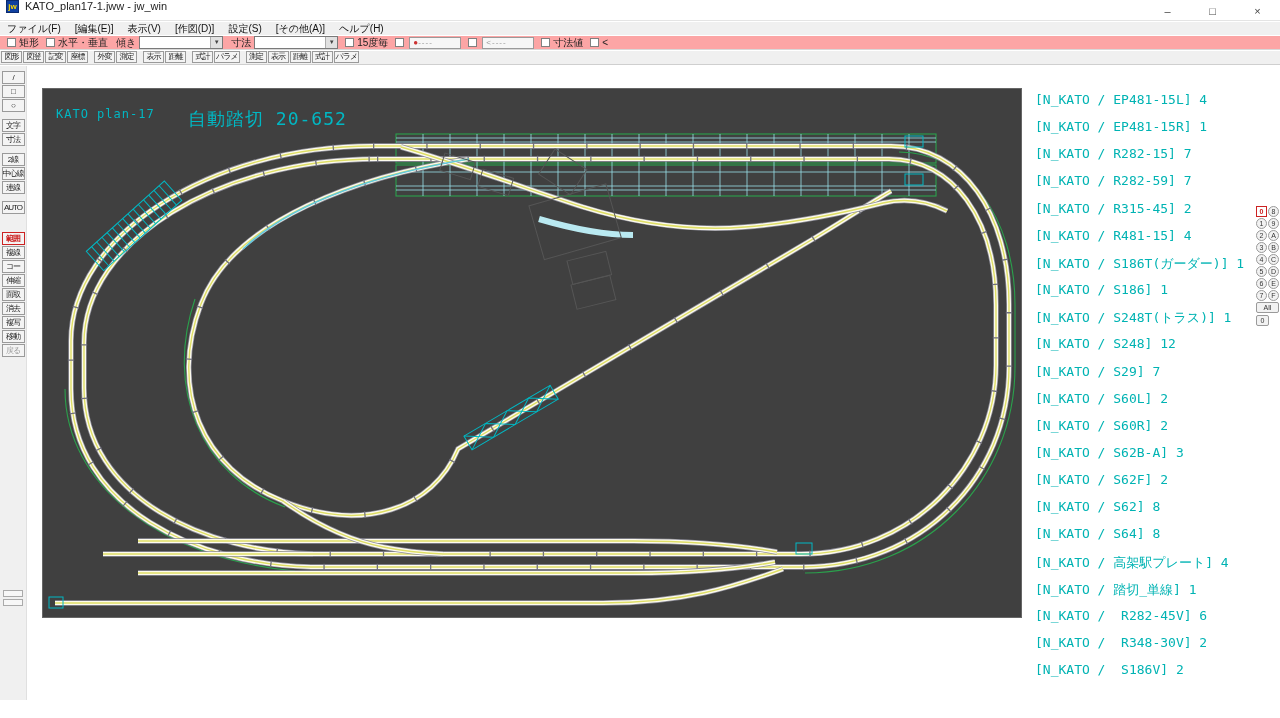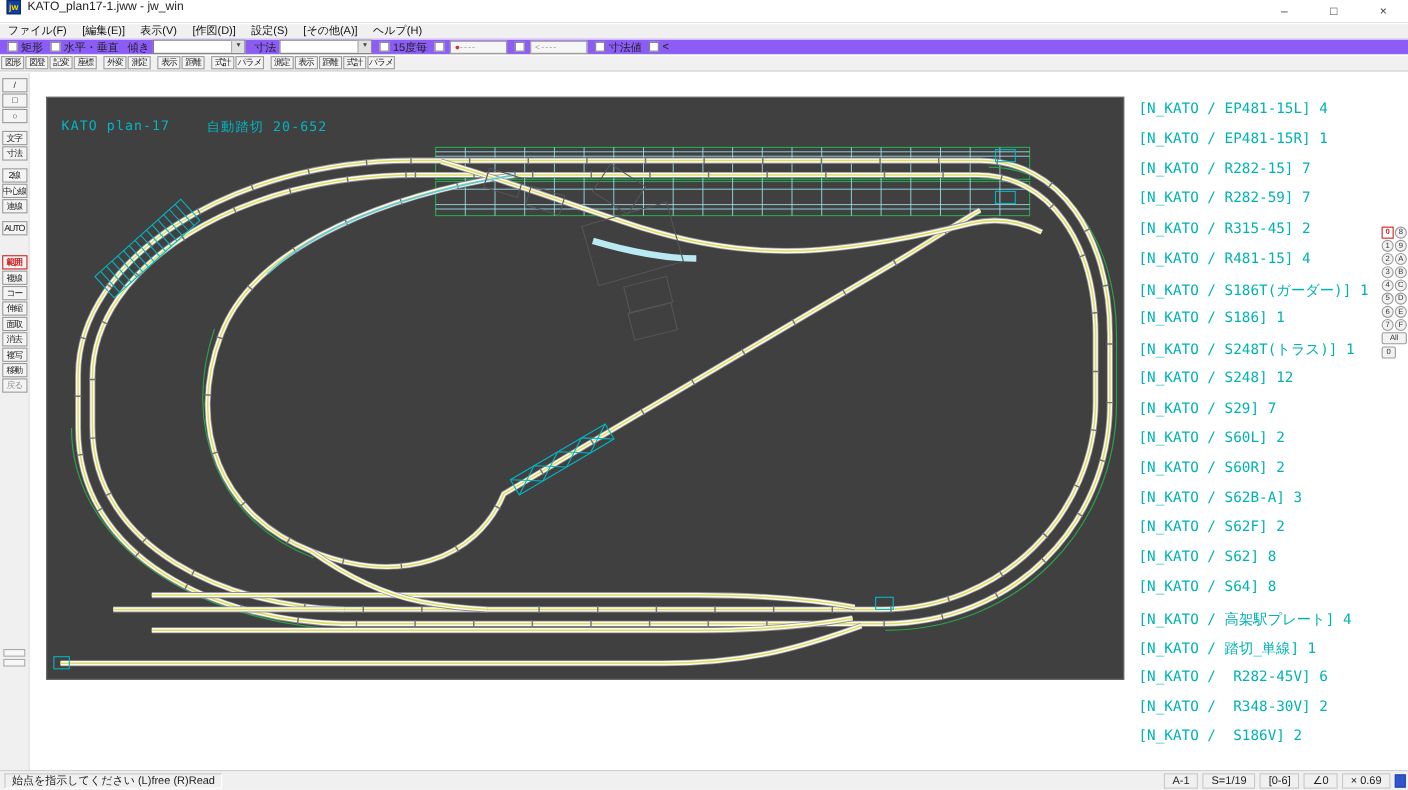--- a/index.html
+++ b/index.html
@@ -12,21 +12,21 @@
   .app-icon { width:13px; height:13px; margin-left:6px; background:#1040a0; border:1px solid #0a2a70; display:flex; align-items:center; justify-content:center; color:#ffd800; font-size:8px; font-weight:bold; }
   .title-text { margin-left:6px; font-size:11px; color:#222; }
   .win-controls { margin-left:auto; display:flex; height:21px; }
   .win-btn { width:45px; height:21px; display:flex; align-items:center; justify-content:center; font-size:11px; color:#444; }
 
   
   .menubar { position:absolute; left:0; top:22px; width:1280px; height:13px; background:#f0f0f0; display:flex; align-items:center; font-size:10px; color:#111; }
   .menu-item { padding:0 7px; height:13px; line-height:13px;text-align:right; }
 
   
-  .toolbar1 { position:absolute; left:0; top:35px; width:1280px; height:15px; background:#8b5cf6; border-top:1px solid #fff; border-bottom:1px solid #d8d8d8; display:flex; align-items:center; font-size:10px; color:#222; }
+  .toolbar1 { position:absolute; left:0; top:35px; width:1280px; height:15px; background:#fca5a5; border-top:1px solid #fff; border-bottom:1px solid #d8d8d8; display:flex; align-items:center; font-size:10px; color:#222; }
   .cbgrp { display:flex; align-items:center; margin-left:7px; }
   .cb { width:9px; height:9px; background:#fff; border:1px solid #808080; margin-right:3px; flex:none; }
   .combo { width:84px; height:13px; background:#fff; border:1px solid #7a7a7a; margin-left:3px; position:relative; }
   .combo .dd { position:absolute; right:0; top:0; width:12px; height:100%; background:#e1e1e1; border-left:1px solid #adadad; font-size:6px; color:#444; text-align:center; line-height:11px; }
   .lbl { margin-left:8px; }
   .patbox { width:52px; height:12px; border:1px solid #9a9a9a; background:#f6f6f6; margin-left:2px; display:flex; align-items:center; font-size:8px; color:#c33; padding-left:3px; }
   .patbox .dash { color:#999; letter-spacing:1px; font-size:8px; }
   .patbox.gray { color:#aaa; }
 
   
@@ -40,21 +40,21 @@
   .lbtn { width:23px; height:13px; margin:1px auto 1px auto; background:#f4f4f4; border:1px solid #9a9a9a; font-size:8px; color:#222; text-align:center; line-height:11px; letter-spacing:-1px; overflow:hidden; }
   .lbtn.sel { border:1px solid #cc2222; color:#cc2222; font-weight:bold; }
   .lbtn.dim { color:#9a9a9a; }
   .lspace { height:5px; }
   .lspace2 { height:16px; }
   .mini-sq { width:20px; height:7px; border:1px solid #aaa; background:#f7f7f7; margin:2px auto 0 auto; }
 
   
   .paper { position:absolute; left:42px; top:22px; width:980px; height:530px; border:1px solid #666; background:#404040; }
   .dtitle { position:absolute; left:13px; top:18px; font-size:12px; color:#00b7c3; font-family:"DejaVu Sans Mono",monospace; letter-spacing:1px; }
-  .dtitle2 { position:absolute; left:145px; top:18px; font-size:12px; color:#00b7c3; font-family:"DejaVu Sans Mono",monospace; letter-spacing:1px; }
+  .dtitle2 { position:absolute; left:145px; top:18px; font-size:18px; color:#00b7c3; font-family:"DejaVu Sans Mono",monospace; letter-spacing:1px; }
 
   
   .pl { position:absolute; left:1035px; font-size:13px; color:#00b3b3; font-family:"DejaVu Sans Mono",monospace; white-space:pre; height:15px; }
 
   
   .layers { position:absolute; left:1256px; top:140px; width:24px; }
   .lrow { display:flex; }
   .lybtn { width:11px; height:11px; margin:0 1px 1px 0; background:#f2f2f2; border:1px solid #9a9a9a; border-radius:6px; font-size:7px; color:#333; text-align:center; line-height:9px; }
   .lybtn.cur { border:1px solid #cc2222; border-radius:0; color:#cc2222; font-weight:bold; background:#fff; }
   .lybtn.wide { width:23px; border-radius:2px; }
@@ -406,25 +406,14 @@
         </div>
       <div class="lrow">
           <div class="lybtn wide">All</div>
         </div>
       <div class="lrow">
           <div class="lybtn half">0</div>
         </div>
     </div>
   </div>
 
-  <div class="statusbar">
-    <div class="smsg">始点を指示してください (L)free (R)Read</div>
-    <div class="scells">
-      <div class="scell">A-1</div>
-      <div class="scell">S=1/19</div>
-      <div class="scell">[0-6]</div>
-      <div class="scell">∠0</div>
-      <div class="scell">× 0.69</div>
-      <div class="bluesq"></div>
-    </div>
-  </div>
 
 </div>
 
 </body></html>

